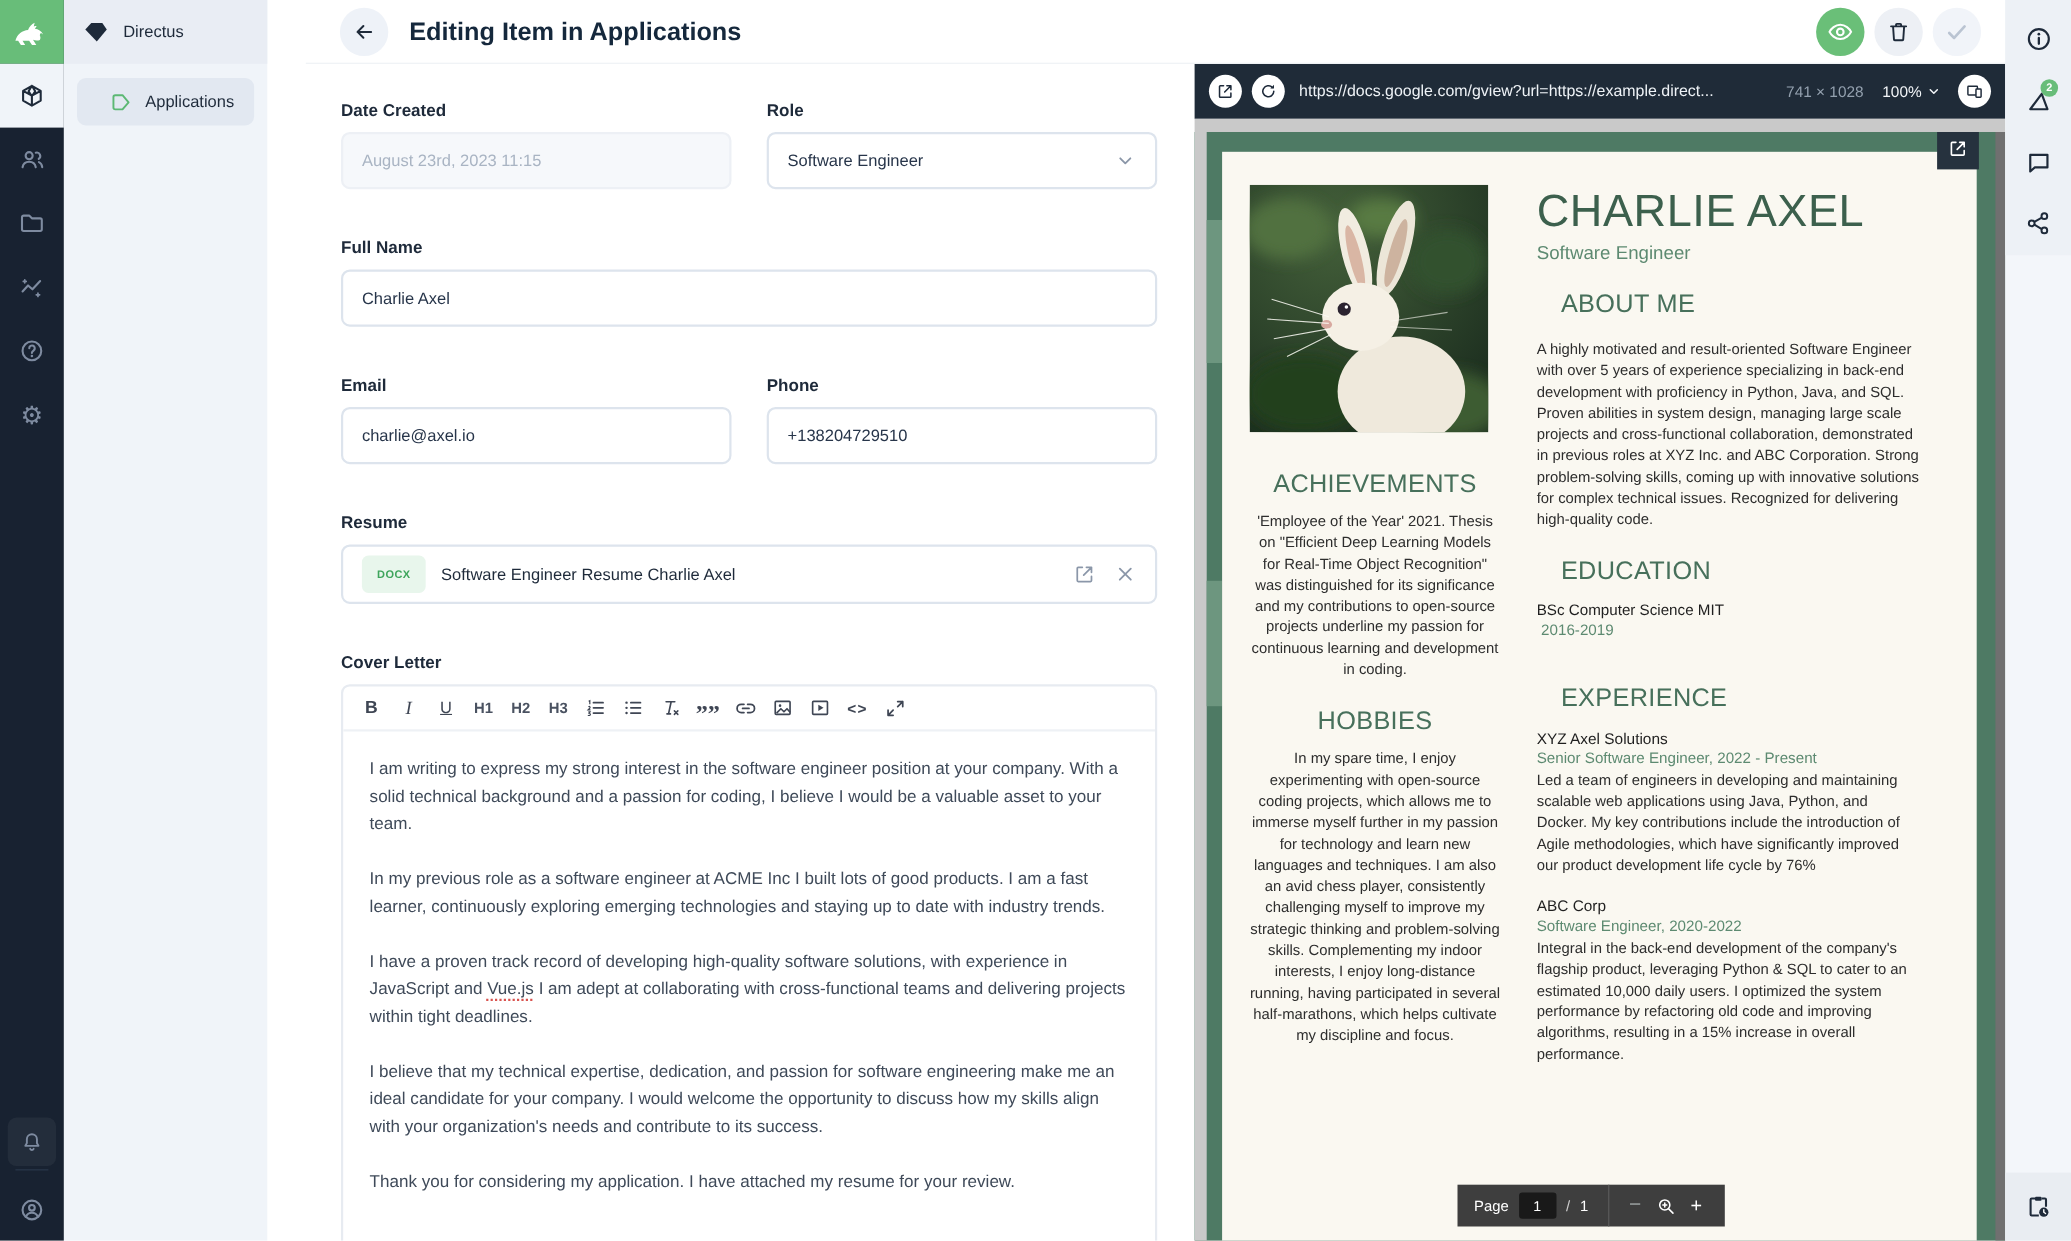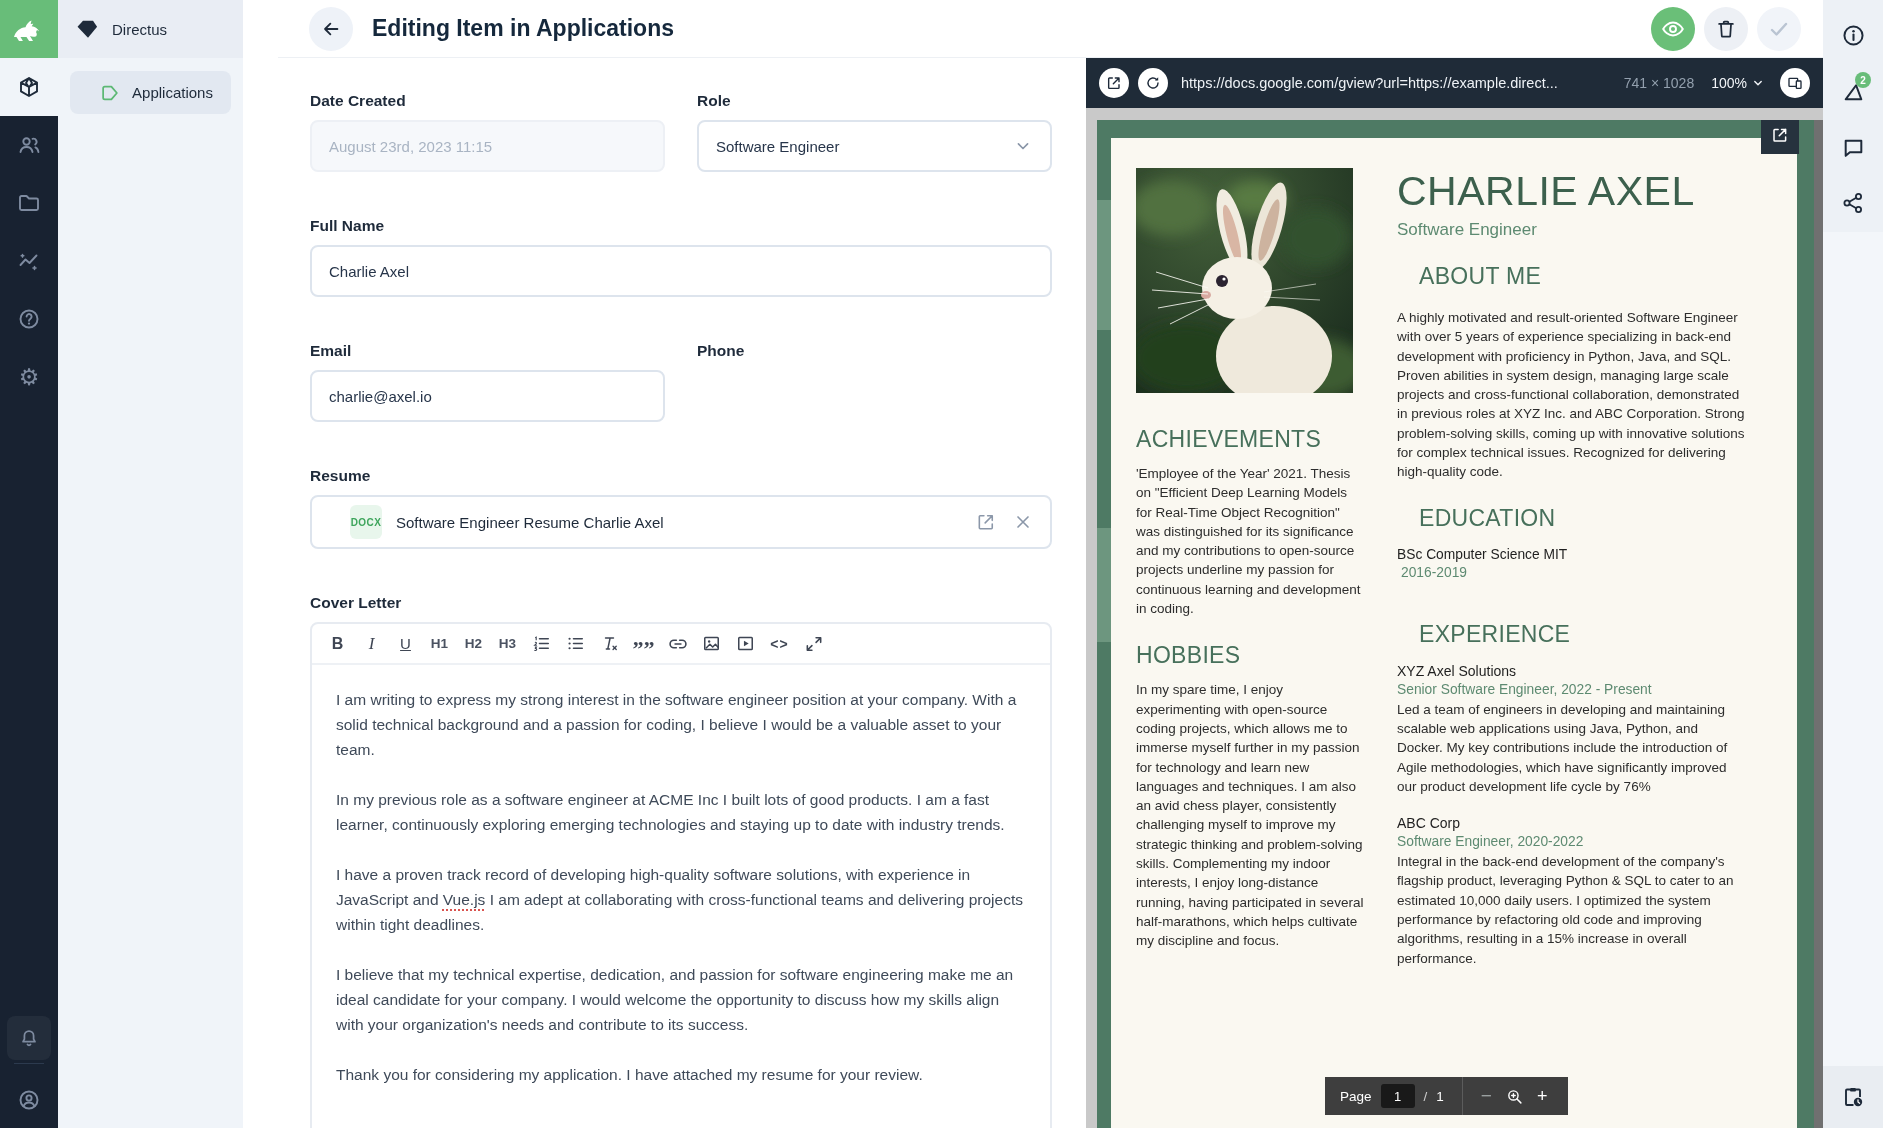--- a/index.html
+++ b/index.html
@@ -39,21 +39,21 @@
 
   
   .form-area { position:absolute; left:278px; top:58px; width:808px; height:1070px; background:#fff; padding:34px 34px 0 32px; overflow:hidden; }
   .field-row { display:flex; gap:32px; margin-bottom:45px; }
   .field { width:355px; }
   .field.wide { width:742px; }
   .field-label { font-size:15.5px; font-weight:600; color:#1e2a3a; margin-bottom:10px; }
   .input { height:52px; border-radius:8px; border:2px solid #dde4ed; background:#fff; display:flex; align-items:center; padding:0 17px; font-size:15px; color:#27354a; }
   .input.disabled { background:#f6f8fb; border-color:#edf0f5; color:#a9b4c3; }
   .input .grow { flex:1 1 auto; white-space:nowrap; overflow:hidden; }
-  .chip { width:32px; height:34px; border-radius:6px; background:#e8f6ec; color:#3ea55c; font-size:10px; font-weight:700; letter-spacing:.4px; display:flex; align-items:center; justify-content:center; flex:none;margin-left:21px; }
+  .chip { width:58px; height:34px; border-radius:6px; background:#e8f6ec; color:#3ea55c; font-size:10px; font-weight:700; letter-spacing:.4px; display:flex; align-items:center; justify-content:center; flex:none; }
   .file-name { margin-left:14px; font-size:15px; color:#1e2a3a; }
   .input-icons { display:flex; gap:17px; margin-left:auto; }
   .icon-btn { cursor:pointer; display:flex; }
 
   
   .editor { width:742px; border:2px solid #e7ebf1; border-radius:8px; height:640px; overflow:hidden; }
   .editor-toolbar { height:41px; border-bottom:2px solid #eef1f5; display:flex; align-items:center; padding:0 13px; }
   .tb { min-width:25px; height:28px; margin-right:9px; display:flex; align-items:center; justify-content:center; cursor:pointer; color:#3f4654; font-size:15px; }
   .tb.bold { font-weight:700; font-size:16px; }
   .tb.italic { font-style:italic; font-family:"Liberation Serif",serif; font-size:17px; }
@@ -76,21 +76,21 @@
   .viewport { position:relative; height:1008px; background:#4e7a64; overflow:hidden; }
   .gray-strip-v { position:absolute; left:0; top:0; bottom:0; width:11px; background:#c9c9c9; }
   .lite-seg { position:absolute; left:11px; width:14px; background:#6d967f; }
   .seg1 { top:80px; height:130px; } .seg2 { top:408px; height:114px; }
   .doc-scrollbar { position:absolute; right:0; top:0; bottom:0; width:9px; background:#707070; }
   .expand-btn { position:absolute; right:24px; top:-4px; width:38px; height:38px; background:#26323e; display:flex; align-items:center; justify-content:center; cursor:pointer; z-index:3; }
 
   
   .doc-page { position:absolute; left:25px; top:18px; width:686px; height:1060px; background:#faf8f1; padding:30px 50px 0 25px; }
   .doc-cols { display:flex; }
-  .doc-left { width:228px; flex:none; }
+  .doc-left { width:228px; flex:none;text-align:center; }
   .doc-right { margin-left:33px; width:362px; }
   .photo { width:217px; height:225px; }
   .doc-name { font-size:41px; color:#3c604d; letter-spacing:.5px; white-space:nowrap; }
   .doc-role { font-size:17px; color:#5d8a71; margin-top:5px; }
   .doc-h { font-size:23px; color:#47705b; letter-spacing:.3px; }
   .indent { margin-left:22px; }
   .doc-text { font-size:13.5px; line-height:19.3px; color:#2d2d2d; }
   .about-head { margin-top:23px; }
   .about-text { margin-top:18px; }
   .ach-head { margin-top:33px; }
@@ -256,20 +256,23 @@
 
   <div class="field-row">
     <div class="field">
       <div class="field-label">Email</div>
       <div class="input">
         <span class="grow">charlie@axel.io</span>
       </div>
     </div>
     <div class="field">
       <div class="field-label">Phone</div>
+      <div class="input">
+        <span class="grow">+138204729510</span>
+      </div>
     </div>
   </div>
 
   <div class="field-row">
     <div class="field wide">
       <div class="field-label">Resume</div>
       <div class="input" style="height:54px">
         <span class="chip">DOCX</span>
         <span class="file-name">Software Engineer Resume Charlie Axel</span>
         <span class="input-icons">

